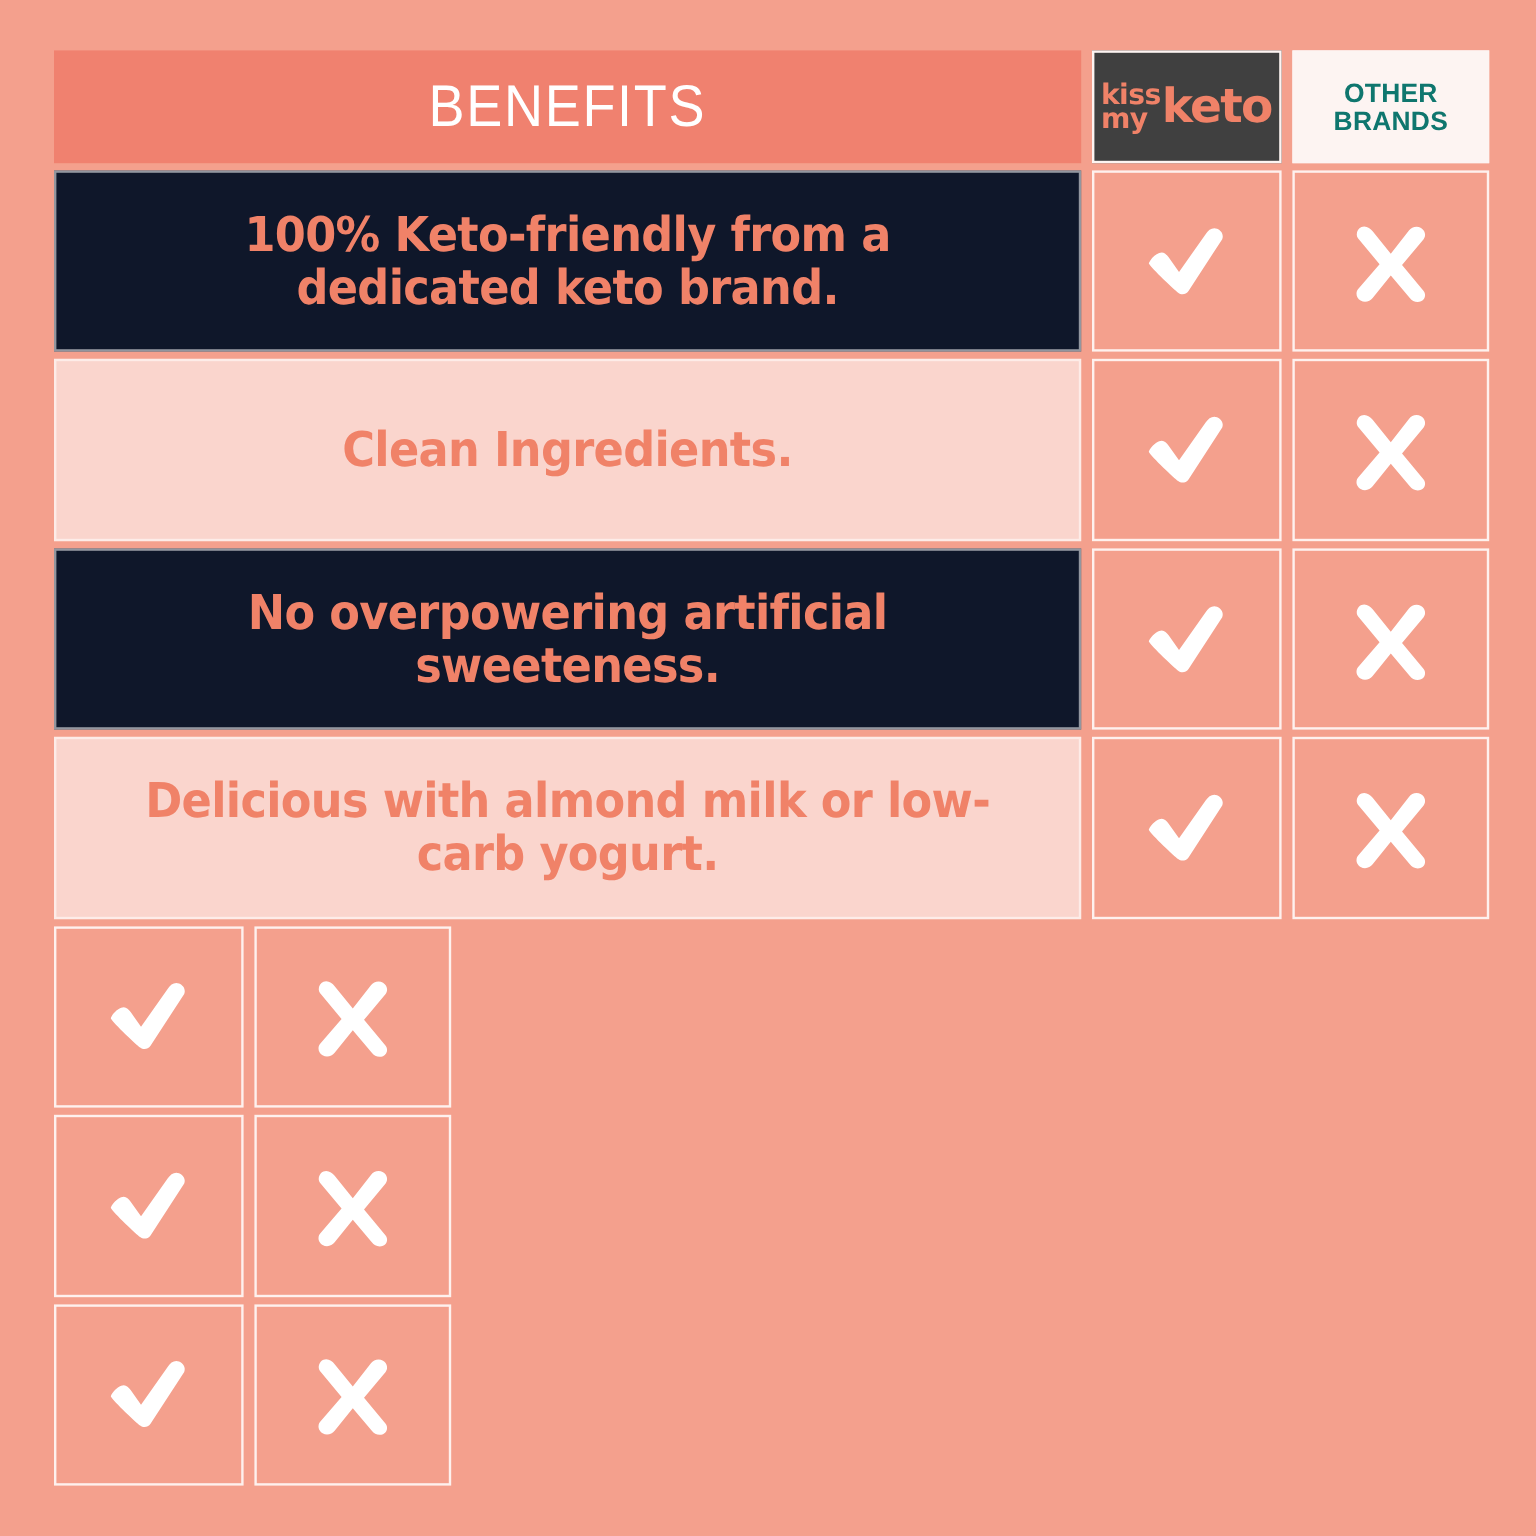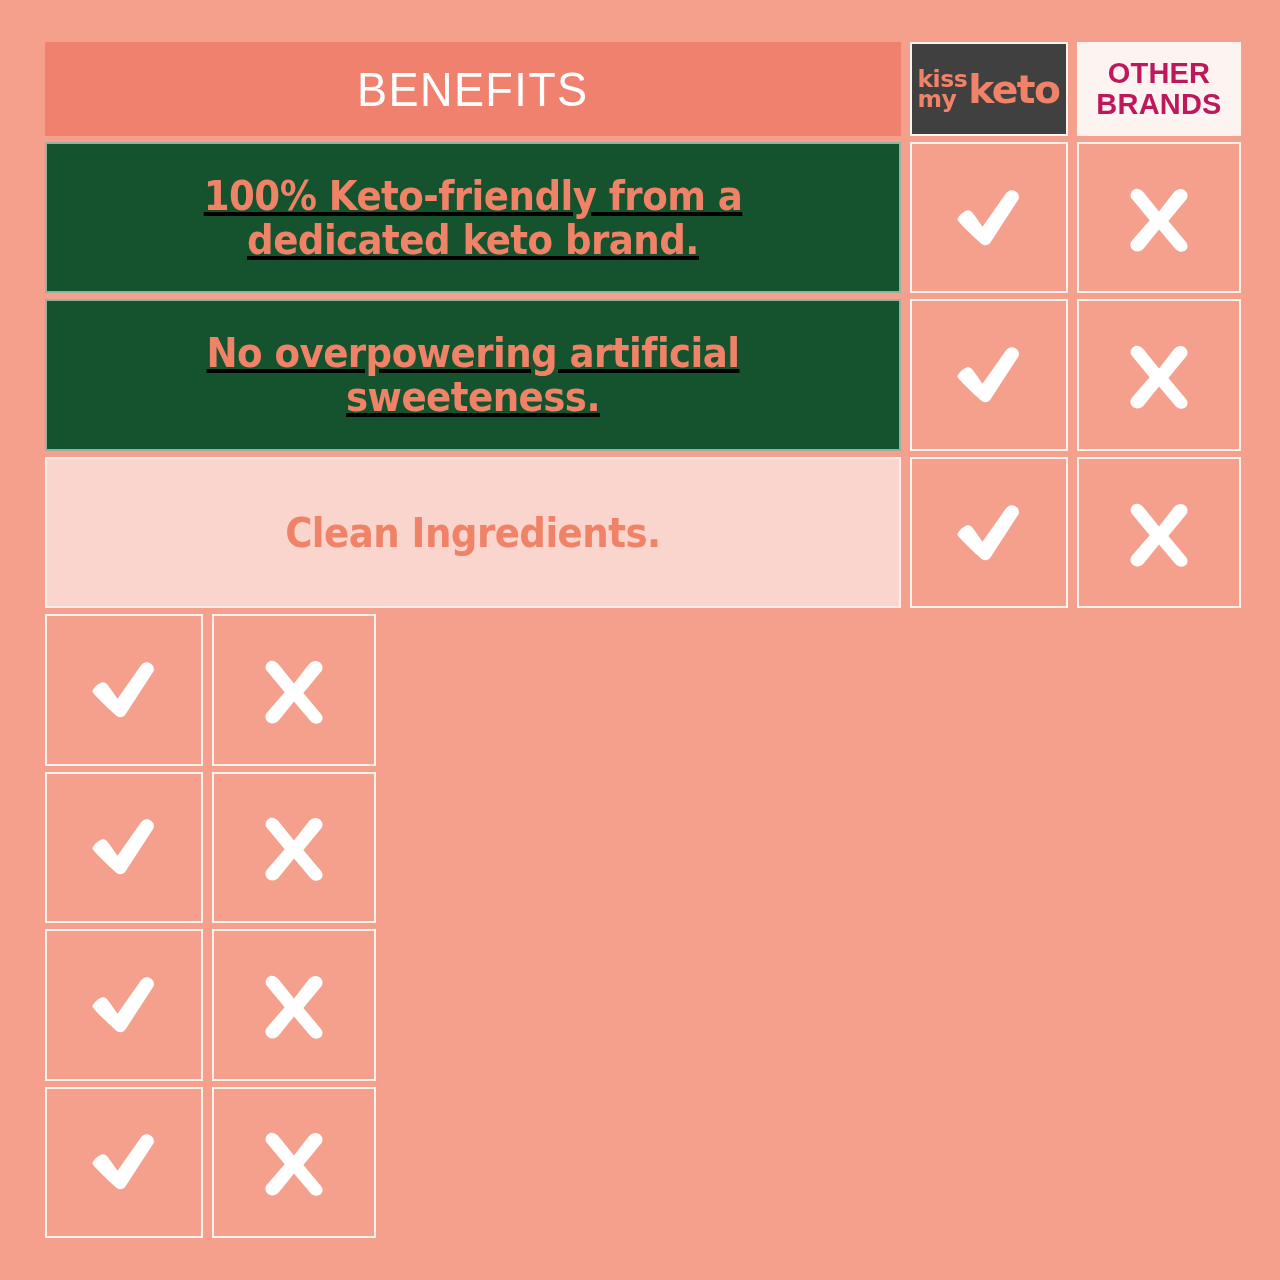--- a/index.html
+++ b/index.html
@@ -95,22 +95,22 @@
   .logo-keto {
     color: #F08268;
     font-size: 40px;
     font-weight: bold;
     letter-spacing: -1.5px;
     line-height: 0.9;
     font-family: "DejaVu Sans", sans-serif;
   }
 
   .other-brands-text {
-    color: #be185d;
-    font-size: 29px;
+    color: #0f766e;
+    font-size: 22px;
     font-weight: bold;
     line-height: 1.06;
     text-align: center;
     letter-spacing: 0.2px;
   }
 
   
   .table-body {
     flex: 1 1 auto;
     display: flex;
@@ -127,21 +127,21 @@
 
   .cell-benefit {
     flex: 0 0 856px;
     display: flex;
     align-items: center;
     justify-content: center;
     padding: 4px 30px;
     border: 2px solid rgba(255,255,255,0.55);
   }
 
-  .benefit-row.light .cell-benefit { background: #14532d; text-decoration: underline; }
+  .benefit-row.light .cell-benefit { background: #0f172a; }
   .benefit-row.dark  .cell-benefit { background: #FAD5CD; }
 
   .benefit-text {
     color: #F08268;
     font-size: 40px;
     font-weight: bold;
     line-height: 1.1;
     text-align: center;
     letter-spacing: -0.6px;
     font-family: "DejaVu Sans", sans-serif;
@@ -201,51 +201,54 @@
           <svg class="mark-icon" viewBox="0 0 100 100">
             <path fill="#FFFFFF" d="M6 52 C8 47 13 42 18 40 C23 38 26 41 29 45 L41 62 L41 62 L72 18 C75 13 80 10 85 12 C90 14 93 19 91 24 L52 84 C49 88 44 89 40 86 C36 83 9 58 6 52 Z"></path>
           </svg>
         </div>
         <div class="cell-mark cell-cross">
           <svg class="mark-icon" viewBox="0 0 100 100">
             <path fill="#FFFFFF" d="M16 10 C21 8 26 11 29 15 L50 41 L71 14 C74 10 80 8 85 11 C90 14 91 20 88 24 L63 54 L88 84 C91 88 90 94 85 96 C80 98 75 96 72 92 L50 66 L29 92 C26 96 20 98 15 95 C10 92 9 86 12 82 L37 53 L12 23 C9 19 11 12 16 10 Z"></path>
           </svg>
         </div>
       </div>
+      <div class="benefit-row dark">
+        <div class="cell-benefit">
+          <span class="benefit-text">Clean Ingredients.</span>
+        </div>
+        <div class="cell-mark cell-check">
+          <svg class="mark-icon" viewBox="0 0 100 100">
+            <path fill="#FFFFFF" d="M6 52 C8 47 13 42 18 40 C23 38 26 41 29 45 L41 62 L41 62 L72 18 C75 13 80 10 85 12 C90 14 93 19 91 24 L52 84 C49 88 44 89 40 86 C36 83 9 58 6 52 Z"></path>
+          </svg>
+        </div>
+        <div class="cell-mark cell-cross">
+          <svg class="mark-icon" viewBox="0 0 100 100">
+            <path fill="#FFFFFF" d="M16 10 C21 8 26 11 29 15 L50 41 L71 14 C74 10 80 8 85 11 C90 14 91 20 88 24 L63 54 L88 84 C91 88 90 94 85 96 C80 98 75 96 72 92 L50 66 L29 92 C26 96 20 98 15 95 C10 92 9 86 12 82 L37 53 L12 23 C9 19 11 12 16 10 Z"></path>
+          </svg>
+        </div>
+      </div>
       <div class="benefit-row light">
         <div class="cell-benefit">
           <span class="benefit-text">No overpowering artificial sweeteness.</span>
         </div>
         <div class="cell-mark cell-check">
           <svg class="mark-icon" viewBox="0 0 100 100">
             <path fill="#FFFFFF" d="M6 52 C8 47 13 42 18 40 C23 38 26 41 29 45 L41 62 L41 62 L72 18 C75 13 80 10 85 12 C90 14 93 19 91 24 L52 84 C49 88 44 89 40 86 C36 83 9 58 6 52 Z"></path>
           </svg>
         </div>
         <div class="cell-mark cell-cross">
           <svg class="mark-icon" viewBox="0 0 100 100">
             <path fill="#FFFFFF" d="M16 10 C21 8 26 11 29 15 L50 41 L71 14 C74 10 80 8 85 11 C90 14 91 20 88 24 L63 54 L88 84 C91 88 90 94 85 96 C80 98 75 96 72 92 L50 66 L29 92 C26 96 20 98 15 95 C10 92 9 86 12 82 L37 53 L12 23 C9 19 11 12 16 10 Z"></path>
           </svg>
         </div>
       </div>
       <div class="benefit-row dark">
         <div class="cell-benefit">
-          <span class="benefit-text">Clean Ingredients.</span>
-        </div>
-        <div class="cell-mark cell-check">
-          <svg class="mark-icon" viewBox="0 0 100 100">
-            <path fill="#FFFFFF" d="M6 52 C8 47 13 42 18 40 C23 38 26 41 29 45 L41 62 L41 62 L72 18 C75 13 80 10 85 12 C90 14 93 19 91 24 L52 84 C49 88 44 89 40 86 C36 83 9 58 6 52 Z"></path>
-          </svg>
-        </div>
-        <div class="cell-mark cell-cross">
-          <svg class="mark-icon" viewBox="0 0 100 100">
-            <path fill="#FFFFFF" d="M16 10 C21 8 26 11 29 15 L50 41 L71 14 C74 10 80 8 85 11 C90 14 91 20 88 24 L63 54 L88 84 C91 88 90 94 85 96 C80 98 75 96 72 92 L50 66 L29 92 C26 96 20 98 15 95 C10 92 9 86 12 82 L37 53 L12 23 C9 19 11 12 16 10 Z"></path>
-          </svg>
-        </div>
-      </div>
-      <div class="benefit-row dark">
+          <span class="benefit-text">Delicious with almond milk or low-carb yogurt.</span>
+        </div>
         <div class="cell-mark cell-check">
           <svg class="mark-icon" viewBox="0 0 100 100">
             <path fill="#FFFFFF" d="M6 52 C8 47 13 42 18 40 C23 38 26 41 29 45 L41 62 L41 62 L72 18 C75 13 80 10 85 12 C90 14 93 19 91 24 L52 84 C49 88 44 89 40 86 C36 83 9 58 6 52 Z"></path>
           </svg>
         </div>
         <div class="cell-mark cell-cross">
           <svg class="mark-icon" viewBox="0 0 100 100">
             <path fill="#FFFFFF" d="M16 10 C21 8 26 11 29 15 L50 41 L71 14 C74 10 80 8 85 11 C90 14 91 20 88 24 L63 54 L88 84 C91 88 90 94 85 96 C80 98 75 96 72 92 L50 66 L29 92 C26 96 20 98 15 95 C10 92 9 86 12 82 L37 53 L12 23 C9 19 11 12 16 10 Z"></path>
           </svg>
         </div>

